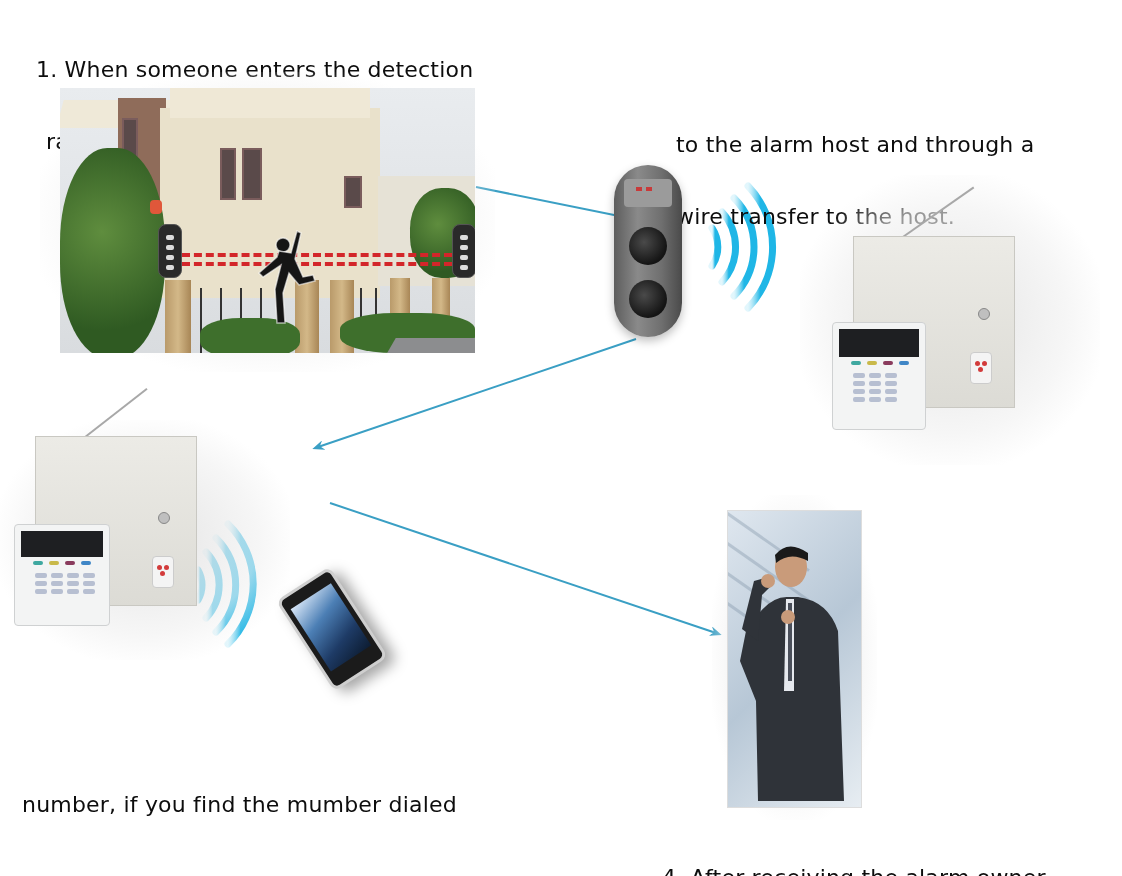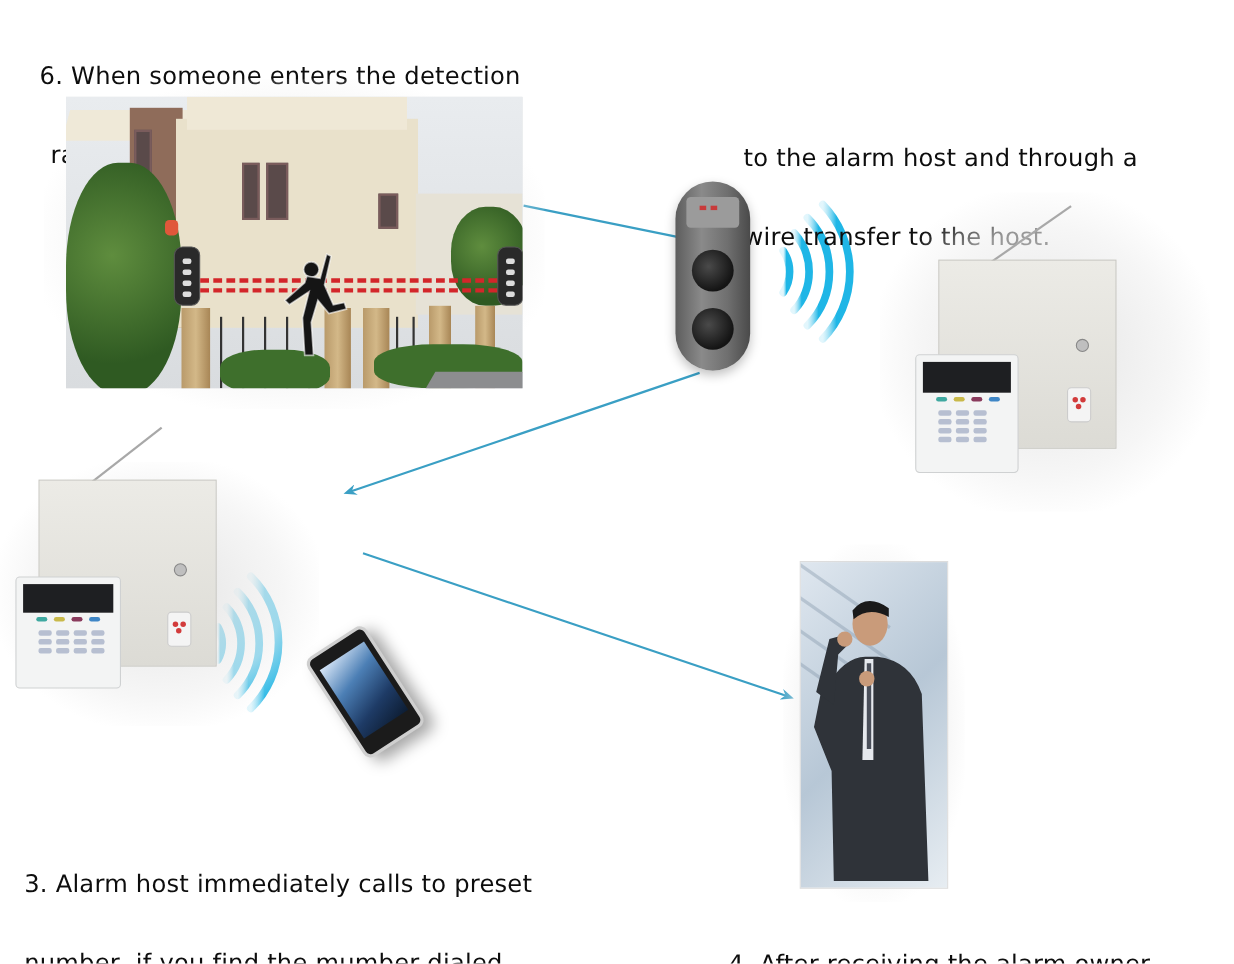--- a/index.html
+++ b/index.html
@@ -99,21 +99,21 @@
 
   <g fill="none" stroke="url(#wv)" stroke-width="7" stroke-linecap="round">
     <path d="M198,570 A30,30 0 0 1 198,600"></path>
     <path d="M206,552 A48,48 0 0 1 206,618"></path>
     <path d="M216,538 A66,66 0 0 1 216,632"></path>
     <path d="M228,524 A84,84 0 0 1 228,644"></path>
   </g>
 </svg>
 
 <div id="cap1" class="caption">
-  <span class="ln">6. When someone enters the detection</span>
+  <span class="ln">1. When someone enters the detection</span>
   <span class="ln" style="padding-left:10px">range and blocking the infrared beam</span>
 </div>
 
 <div class="halo" style="left:40px;top:72px;width:455px;height:300px;"></div>
 <div id="house" class="panel">
   <div class="sky"></div>
   <div class="roof" style="left:0;top:12px;width:300px;height:28px;transform:skewX(-15deg);"></div>
   <div class="brick" style="left:58px;top:10px;width:48px;height:200px;"></div>
   <div class="bldg" style="left:100px;top:20px;width:220px;height:190px;"></div>
   <div class="bldg" style="left:110px;top:0;width:200px;height:30px;background:#efe8d6;"></div>
@@ -253,21 +253,20 @@
     <path d="M22,115 Q40,85 60,86 L70,86 Q100,90 110,120 L116,290 L30,290 L28,190 L12,150 L20,110 Z" fill="#2f3339"></path>
     <path d="M58,88 L66,88 L66,180 L56,180 Z" fill="#e6e9ee"></path>
     <path d="M60,92 L64,92 L64,170 L60,170 Z" fill="#4a4f5a"></path>
     <path d="M14,118 L26,70 L40,66 L44,74 L34,84 L30,130 Z" fill="#2f3339"></path>
     <circle cx="40" cy="70" r="7" fill="#c99b7a"></circle>
     <circle cx="60" cy="106" r="7" fill="#c99b7a"></circle>
   </svg>
 </div>
 
 <div id="cap3" class="caption">
-  <span class="ln">3. Alarm host immediately calls to preset</span>
   <span class="ln">number, if you find the mumber dialed</span>
   
   
   
 </div>
 
 <div id="cap4" class="caption">
   <span class="ln">4. After receiving the alarm owner</span>
   
 </div>

